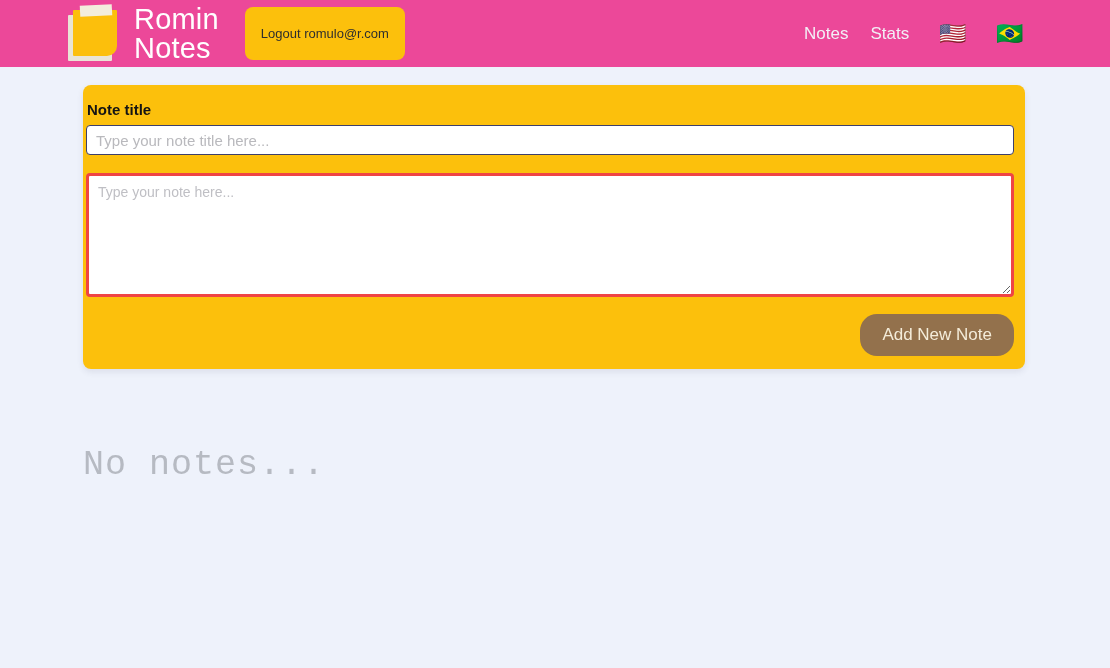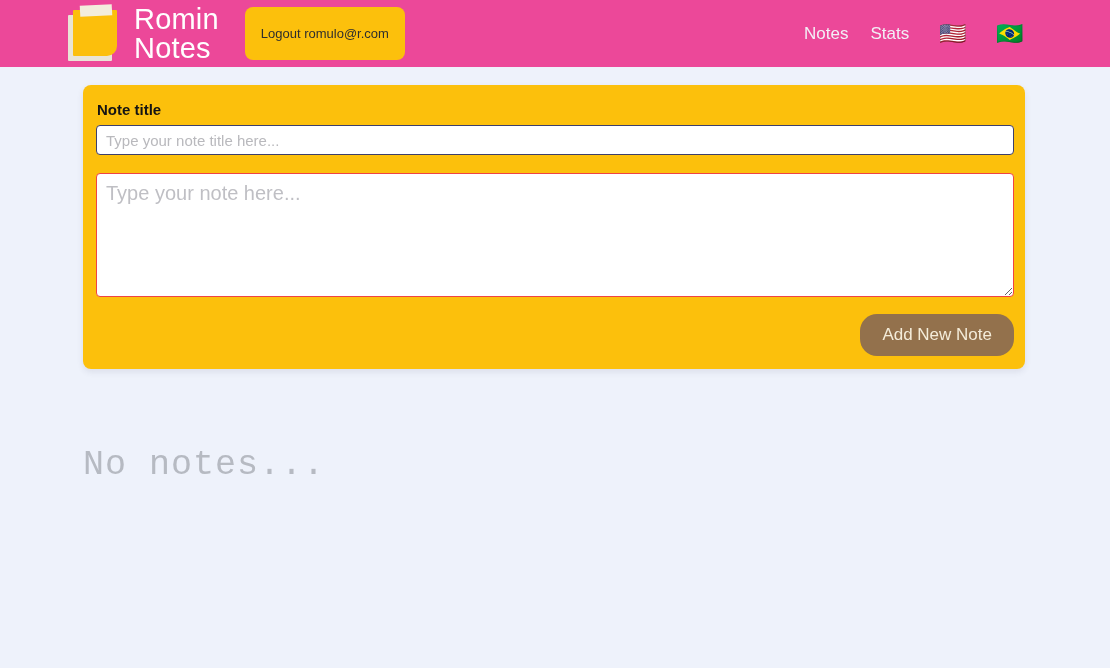--- a/index.html
+++ b/index.html
@@ -114,21 +114,21 @@
   }
 
   
   .main {
     padding: 18px 85px 0 83px;
   }
 
   .note-card {
     background: #fcc00c;
     border-radius: 8px;
-    padding: 16px 11px 13px 13px;
+    padding: 16px 11px 13px 3px;
     box-shadow: 0 3px 6px rgba(60, 60, 90, 0.10);
   }
 
   .field-label {
     color: #141414;
     font-size: 15px;
     font-weight: bold;
     margin: 0 0 7px 0;
     padding-left: 1px;
   }
@@ -148,24 +148,24 @@
   }
   .title-input::placeholder { color: #b9b9bd; }
 
   .spacer-between { height: 18px; }
 
   .note-textarea {
     display: block;
     width: 100%;
     height: 124px;
     background: #ffffff;
-    border: 1px solid #ef4444;
+    border: 3px solid #ef4444;
     border-radius: 4px;
     font-family: "Liberation Sans", sans-serif;
-    font-size: 20px;
+    font-size: 14px;
     color: #222222;
     padding: 8px 9px;
     outline: none;
     resize: vertical;
   }
   .note-textarea::placeholder { color: #bfbfc4; }
 
   .card-actions {
     display: flex;
     justify-content: flex-end;

